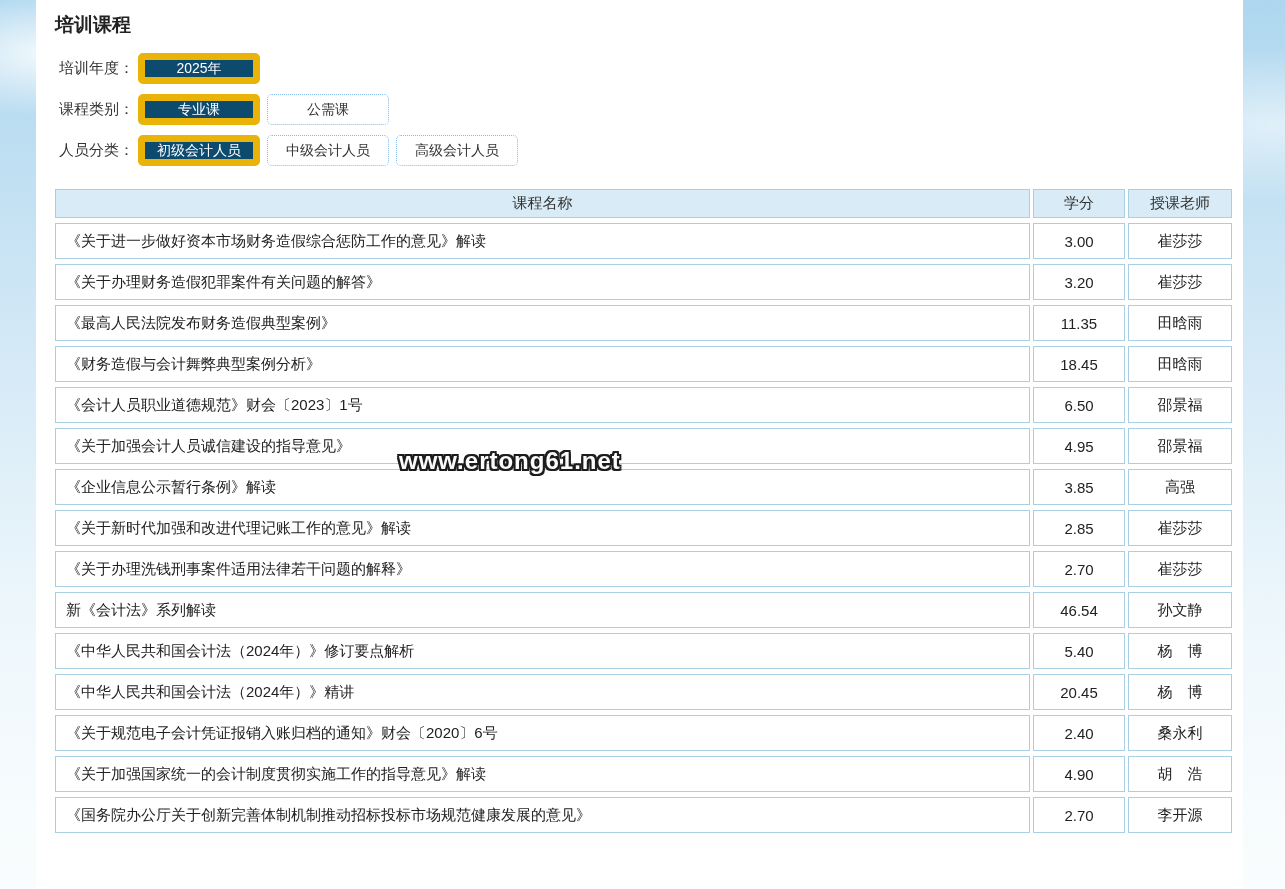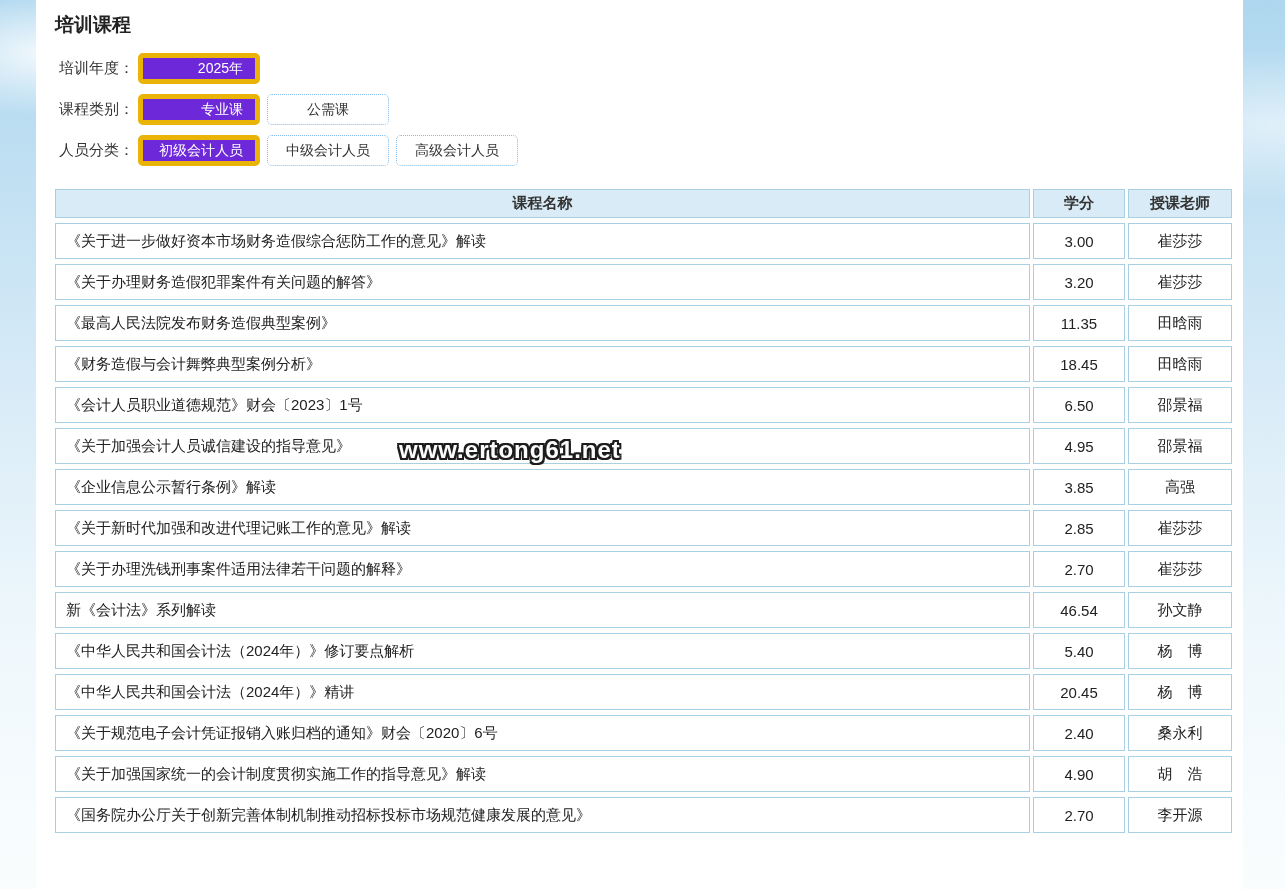--- a/index.html
+++ b/index.html
@@ -29,37 +29,37 @@
     font-size: 19px; font-weight: 700; color: #222;
     margin: 2px 0 10px 3px;
   }
   .filter-row { display: flex; align-items: center; height: 41px; }
   .filter-label { font-size: 15px; color: #333; width: 83px; flex: none; margin-left: 3px; text-align: center; }
   .filter-btn {
     min-width: 122px; height: 31px; margin-right: 7px;
     border-radius: 5px; font-size: 14px; font-family: inherit;
     cursor: pointer; box-sizing: border-box; padding: 0 12px;
   }
-  .filter-btn.active { background: #6d28d9; border: 5px solid #eab308; color: #ffffff; text-align: right; }
+  .filter-btn.active { background: #0c4a6e; border: 7px solid #eab308; color: #ffffff; }
   .filter-btn.inactive { background: #ffffff; border: 1px dotted #85bbe8; color: #333; }
   .table-wrap { margin-top: 13px; }
   table.course-table {
     border-collapse: separate; border-spacing: 3px 5px;
     width: 1183px; table-layout: fixed;
   }
   th, td { border: 1px solid #a9cfe2; box-sizing: border-box; overflow: hidden; white-space: nowrap; }
   th {
     background: #d8ebf6; height: 29px;
-    font-size: 15px; font-weight: 700; color: #333; text-align: center;
+    font-size: 15px; font-weight: 400; color: #333; text-align: center;
   }
   td { background: #fff; height: 36px; font-size: 15px; color: #222; }
   td.cell-name { text-align: left; padding: 0 10px; }
   td.cell-credit, td.cell-teacher { text-align: center; }
   .watermark {
-    position: absolute; left: 399px; top: 436px;
+    position: absolute; left: 399px; top: 447px;
     font-size: 24px; font-weight: 700; letter-spacing: 1px;
     color: #fbfbfb; z-index: 6; pointer-events: none;
     text-shadow:
       -2px -2px 0 #1c1c1c, 2px -2px 0 #1c1c1c,
       -2px 2px 0 #1c1c1c, 2px 2px 0 #1c1c1c,
       -2px 0 0 #1c1c1c, 2px 0 0 #1c1c1c,
       0 -2px 0 #1c1c1c, 0 2px 0 #1c1c1c;
   }
 </style>
 </head>

